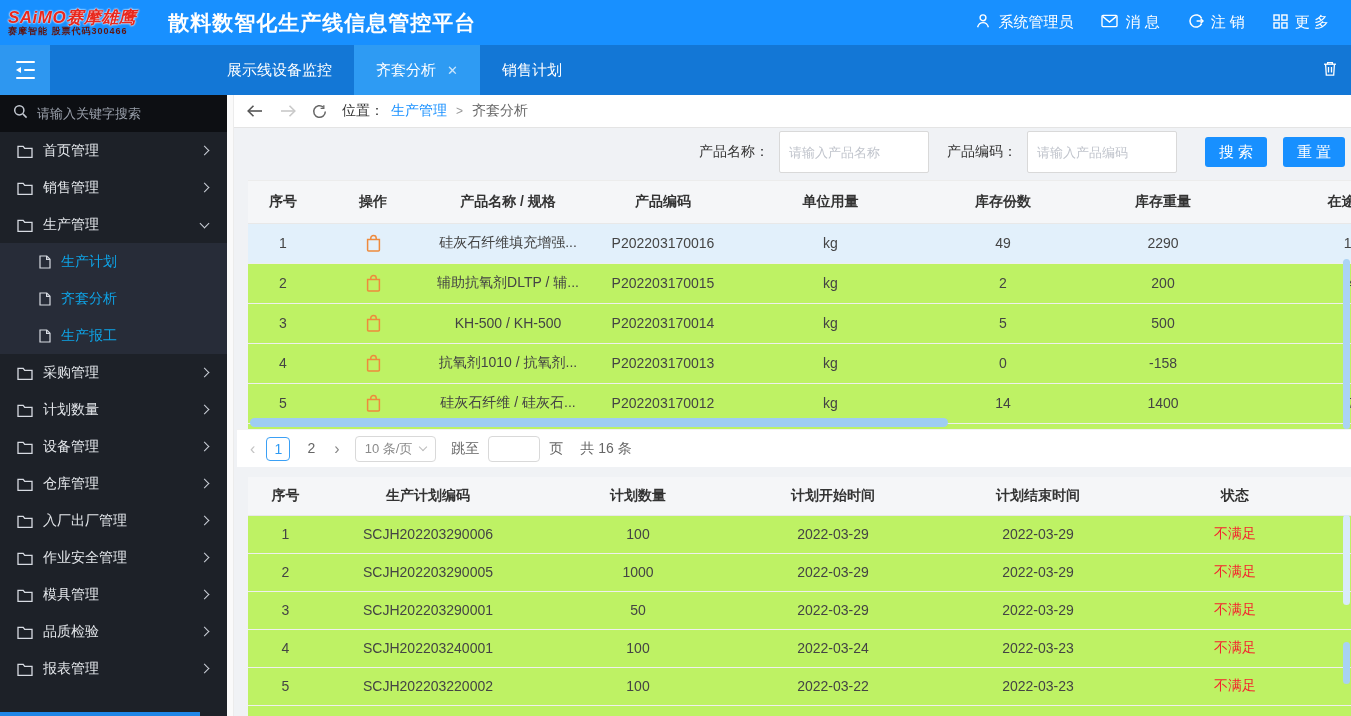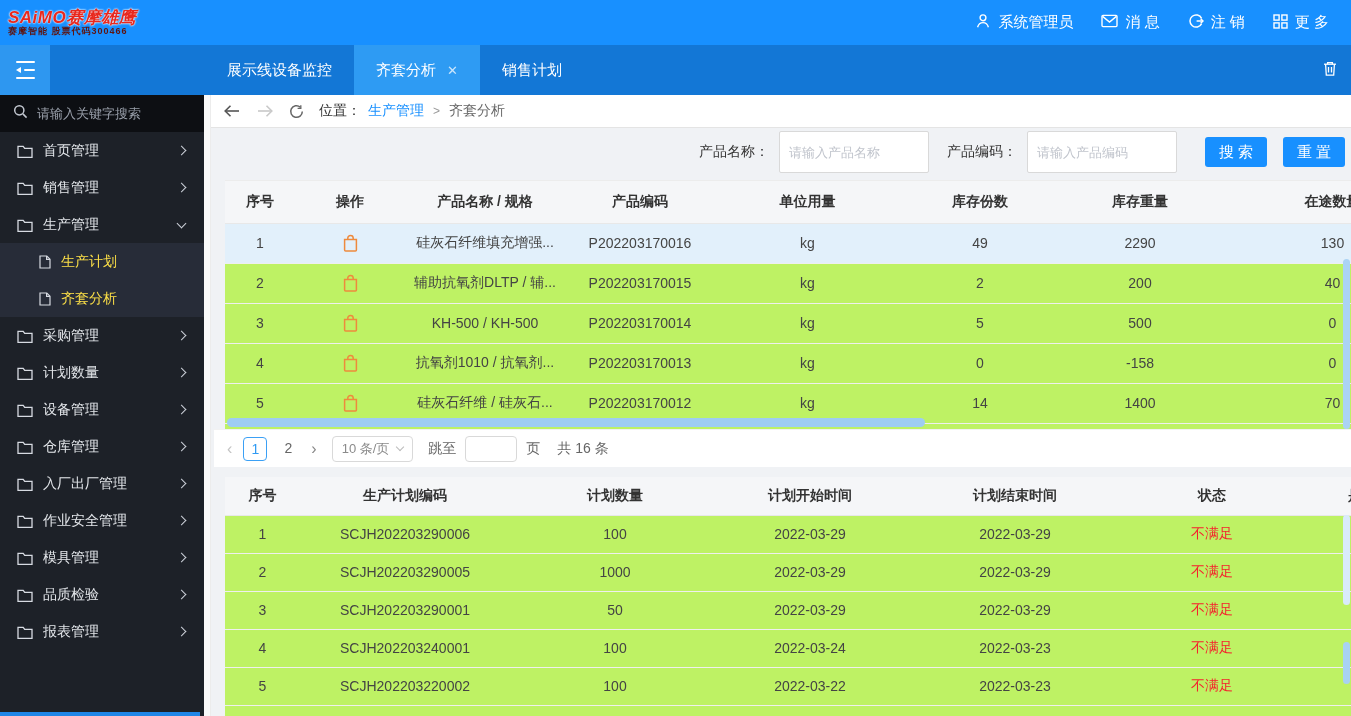--- a/index.html
+++ b/index.html
@@ -28,31 +28,31 @@
   .tab-list { display:flex; margin-left:155px; }
   .tab { display:flex; align-items:center; padding:0 22px; color:#fff; font-size:15px; cursor:pointer; white-space:nowrap; }
   .tab.active { background:#2e9bf3; }
   .tab-close { margin-left:11px; font-size:13px; color:rgba(255,255,255,.75); }
   .tab-trash { position:absolute; right:13px; top:0; height:50px; display:flex; align-items:center; cursor:pointer; }
 
   
   .body { display:flex; height:621px; }
 
   
-  .sidebar { width:204px; background:#1d2128; position:relative; overflow:hidden; flex:none; }
+  .sidebar { width:227px; background:#1d2128; position:relative; overflow:hidden; flex:none; }
   .side-search { height:37px; background:#0d0f13; display:flex; align-items:center; gap:9px; padding:0 13px; }
   .side-search input { background:transparent; border:none; outline:none; color:#e6e8eb; font-size:13px; width:150px; }
   .side-search input::placeholder { color:#9aa0ab; }
   .menu-item { height:37px; display:flex; align-items:center; padding:0 17px; color:#e3e6ea; font-size:14px; cursor:pointer; }
   .mi-icon { display:flex; align-items:center; margin-right:10px; }
   .mi-label { flex:1; white-space:nowrap; }
   .chev { width:7px; height:7px; border-right:1.8px solid #ccd1d9; border-bottom:1.8px solid #ccd1d9; transform:rotate(-45deg); margin-right:2px; }
   .chev.down { transform:rotate(45deg); margin-top:-3px; }
   .submenu { background:#272c38; }
-  .sub-item { height:37px; display:flex; align-items:center; padding:0 17px 0 39px; color:#fde047; font-size:14px; cursor:pointer; }
+  .sub-item { height:37px; display:flex; align-items:center; padding:0 17px 0 39px; color:#0ea5e9; font-size:14px; cursor:pointer; }
   .side-hscroll { position:absolute; bottom:0; left:0; width:200px; height:4px; background:#1f86e8; }
 
   
   .main-strip { width:7px; background:#fafafa; border-right:1px solid #ececec; flex:none; }
   .main { flex:1; display:flex; flex-direction:column; overflow:hidden; }
 
   .breadcrumb-bar { height:33px; background:#fff; border-bottom:1px solid #e4e4e4; display:flex; align-items:center; gap:15px; padding-left:12px; font-size:14px; color:#333; flex:none; }
   .bc-link { color:#1890ff; cursor:pointer; }
   .bc-sep { color:#999; font-size:12px; }
   .bc-cur { color:#666; }
@@ -99,20 +99,21 @@
 </head>
 <body>
 
 <div class="app">
 
   <header class="topbar">
     <div class="logo">
       <div class="logo-l1">SAiMO赛摩雄鹰</div>
       <div class="logo-l2">赛摩智能 股票代码300466</div>
     </div>
+    <div class="app-title">散料数智化生产线信息管控平台</div>
     <div class="topbar-right">
       <span class="top-item">
         <span><svg width="16" height="16" viewBox="0 0 16 16" fill="none" stroke="#fff" stroke-width="1.4">
               <circle cx="8" cy="4.8" r="2.9"></circle>
               <path d="M2.6 14.2c.8-3 3-4.6 5.4-4.6s4.6 1.6 5.4 4.6"></path>
             </svg></span>
         <span>系统管理员</span>
       </span>
       <span class="top-item">
         <span><svg width="17" height="14" viewBox="0 0 17 14" fill="none" stroke="#fff" stroke-width="1.4">
@@ -223,20 +224,29 @@
     <span class="mi-label">生产计划</span>
   </div>
             <div class="sub-item">
     <span class="mi-icon">
                 <svg width="12" height="14" viewBox="0 0 12 14">
                   <path d="M1 1h6.8L11 4.2V13H1z" fill="none" stroke="#d7dbe2" stroke-width="1.2"></path>
                   <path d="M7.6 1v3.4H11" fill="none" stroke="#d7dbe2" stroke-width="1.2"></path>
                 </svg>
               </span>
     <span class="mi-label">齐套分析</span>
+  </div>
+            <div class="sub-item">
+    <span class="mi-icon">
+                <svg width="12" height="14" viewBox="0 0 12 14">
+                  <path d="M1 1h6.8L11 4.2V13H1z" fill="none" stroke="#d7dbe2" stroke-width="1.2"></path>
+                  <path d="M7.6 1v3.4H11" fill="none" stroke="#d7dbe2" stroke-width="1.2"></path>
+                </svg>
+              </span>
+    <span class="mi-label">生产报工</span>
   </div>
           </div>
           <div class="menu-item">
     <span class="mi-icon">
               <svg width="16" height="14" viewBox="0 0 16 14">
                 <path d="M1 2.3h5.2l1.5 2H15v9H1z" fill="none" stroke="#d7dbe2" stroke-width="1.3"></path>
               </svg>
             </span>
     <span class="mi-label">采购管理</span>
     <span class="chev"></span>

